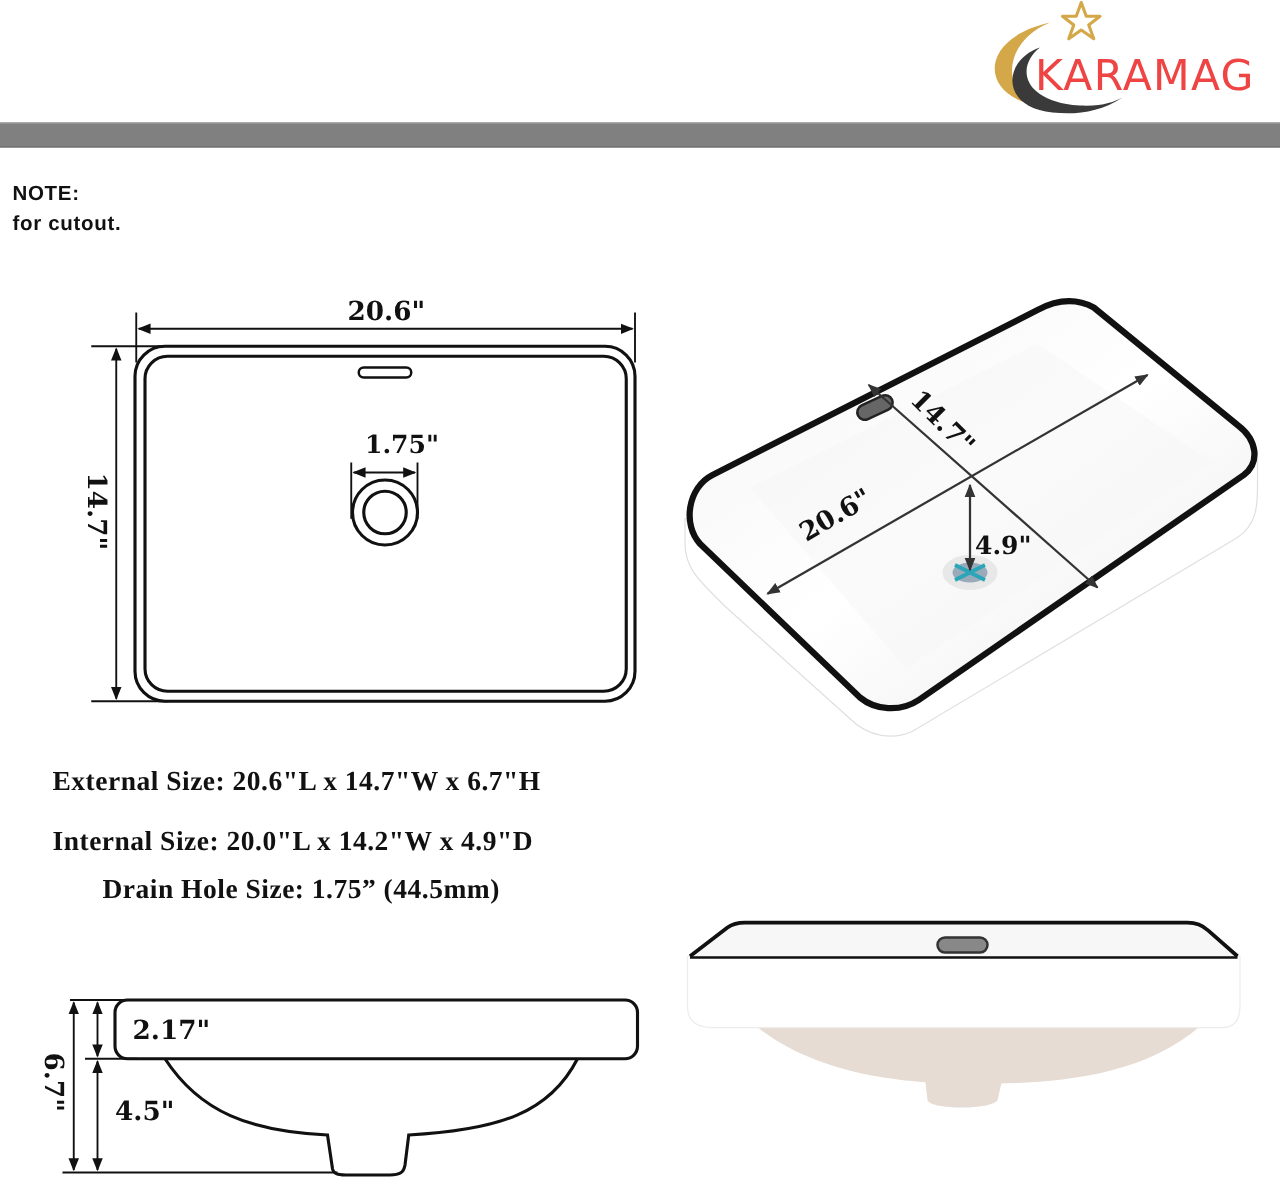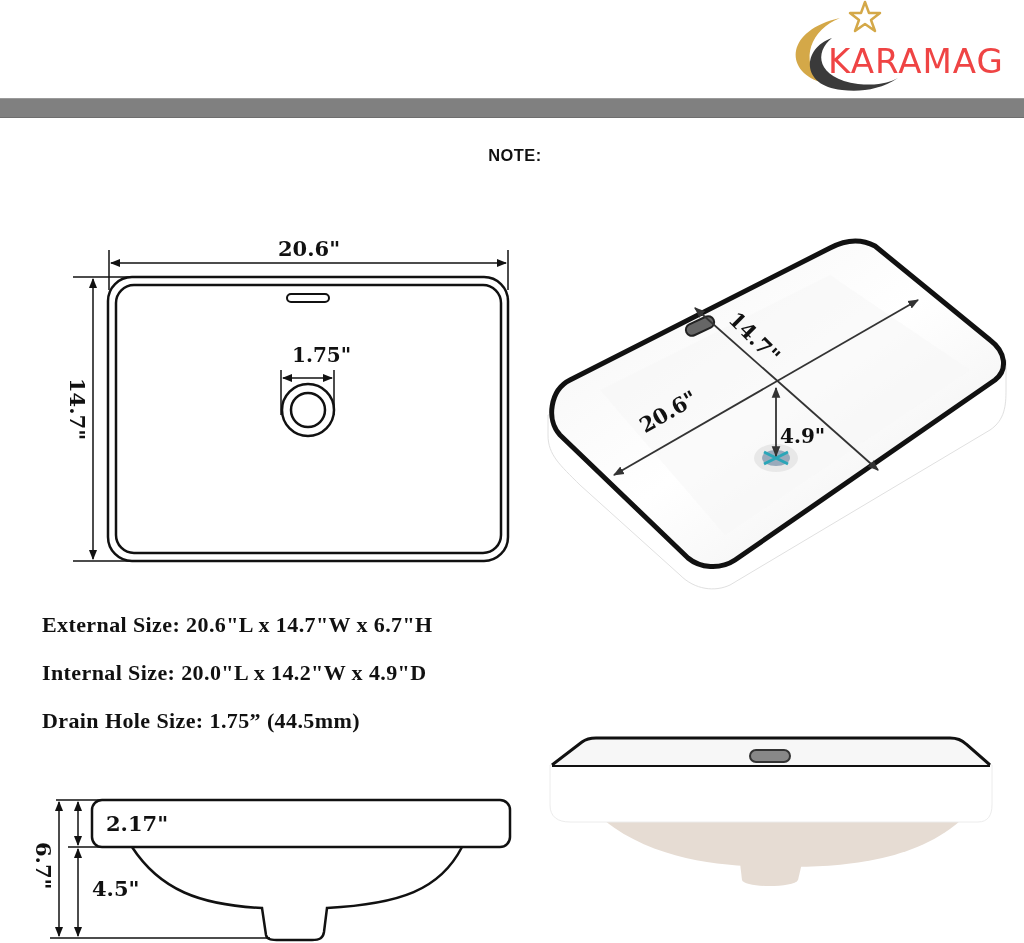--- a/index.html
+++ b/index.html
@@ -2,21 +2,21 @@
 <html><head>
 <meta charset="utf-8">
 <style>
   html, body { margin: 0; padding: 0; background: #ffffff; }
   body { width: 1024px; height: 943px; position: relative; overflow: hidden; font-family: "Liberation Sans", sans-serif; color: #111; }
   .abs { position: absolute; }
   .logo { left: 780px; top: 0; width: 244px; height: 96px; }
   .logo-text { position: absolute; left: 48px; top: 44px; font-family: "DejaVu Sans", sans-serif; font-size: 34px; letter-spacing: 1px; color: #ef4444; font-weight: normal; line-height: 1; }
   .gray-bar { left: 0; top: 98px; width: 1024px; height: 20px; background: #808080; border-top: 1px solid #9a9a9a; border-bottom: 1px solid #6e6e6e; box-sizing: border-box; }
   .note { left: 10px; top: 143px; width: 1010px; font-family: "Liberation Sans", sans-serif; font-weight: bold; font-size: 16.4px; line-height: 24px; color: #111; letter-spacing: 0.55px; }
-  .note div { white-space: nowrap; text-align: center; }
+  .note div { white-space: nowrap; }
   .dim-label { position: absolute; font-family: "DejaVu Serif", "Liberation Serif", serif; font-weight: bold; font-size: 20px; color: #111; white-space: nowrap; line-height: 1; }
   .specs { left: 42px; top: 612px; }
   .spec-line { position: absolute; left: 0; white-space: nowrap; font-family: "Liberation Serif", serif; font-weight: bold; font-size: 22px; color: #111; letter-spacing: 0.4px; }
   svg { position: absolute; overflow: visible; }
 </style>
 </head>
 <body>
 
 <div class="abs logo">
   <svg width="244" height="96" viewBox="0 0 244 96">
@@ -27,20 +27,21 @@
 
     <path d="M85 2 L89 13 L100 13 L91 20 L95 31 L85 24 L75 31 L79 20 L70 13 L81 13 Z" fill="none" stroke="#d4a848" stroke-width="2.5" stroke-linejoin="round"></path>
   </svg>
   <span class="logo-text">KARAMAG</span>
 </div>
 
 <div class="abs gray-bar"></div>
 
 <div class="abs note">
   <div>NOTE:</div>
+  <div>for cutout.</div>
 </div>
 
 <div class="abs" style="left:0;top:0;width:530px;height:580px;">
   <svg width="530" height="580" viewBox="0 0 530 580">
     <defs>
       <marker id="arr" viewBox="0 0 10 10" refX="9" refY="5" markerWidth="7" markerHeight="7" orient="auto-start-reverse">
         <path d="M0 1 L10 5 L0 9 Z" fill="#111"></path>
       </marker>
     </defs>
 
@@ -101,21 +102,21 @@
     <line x1="236" y1="158" x2="236" y2="226" stroke="#333" stroke-width="1.8" marker-start="url(#arr2)" marker-end="url(#arr2)"></line>
   </svg>
   <span class="dim-label" style="left:96px;top:188px;font-size:21px;transform:rotate(-30deg);transform-origin:left top;">20.6"</span>
   <span class="dim-label" style="left:200px;top:78px;font-size:21px;transform:rotate(45deg);transform-origin:left top;">14.7"</span>
   <span class="dim-label" style="left:240px;top:196px;font-size:20px;">4.9"</span>
 </div>
 
 <div class="abs specs">
   <div class="spec-line" style="top:0;">External Size: 20.6"L x 14.7"W x 6.7"H</div>
   <div class="spec-line" style="top:48px;">Internal Size: 20.0"L x 14.2"W x 4.9"D</div>
-  <div class="spec-line" style="top:96px;">Drain Hole Size: 1.75” (44.5mm)</div>
+  <div class="spec-line" style="top:86px;margin-left:40px;">Drain Hole Size: 1.75” (44.5mm)</div>
 </div>
 
 <div class="abs" style="left:20px;top:780px;width:500px;height:163px;">
   <svg width="500" height="163" viewBox="0 0 500 163">
     <defs>
       <marker id="arr3" viewBox="0 0 10 10" refX="9" refY="5" markerWidth="7" markerHeight="7" orient="auto-start-reverse">
         <path d="M0 1 L10 5 L0 9 Z" fill="#111"></path>
       </marker>
     </defs>
 

